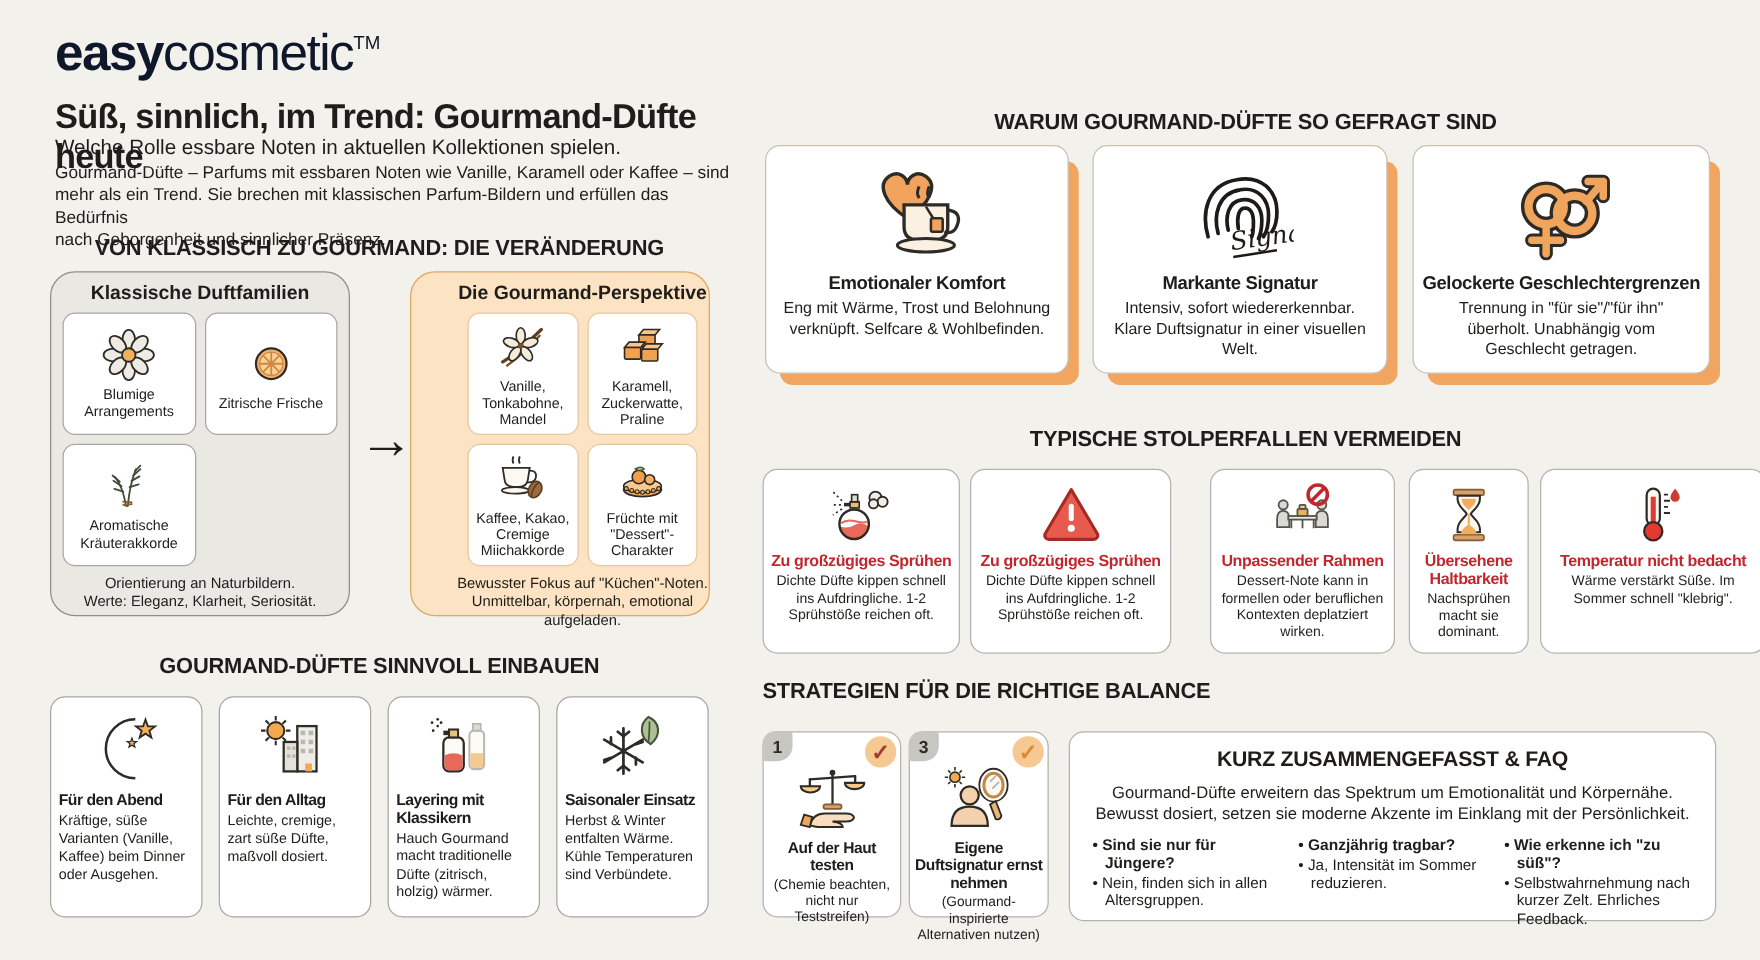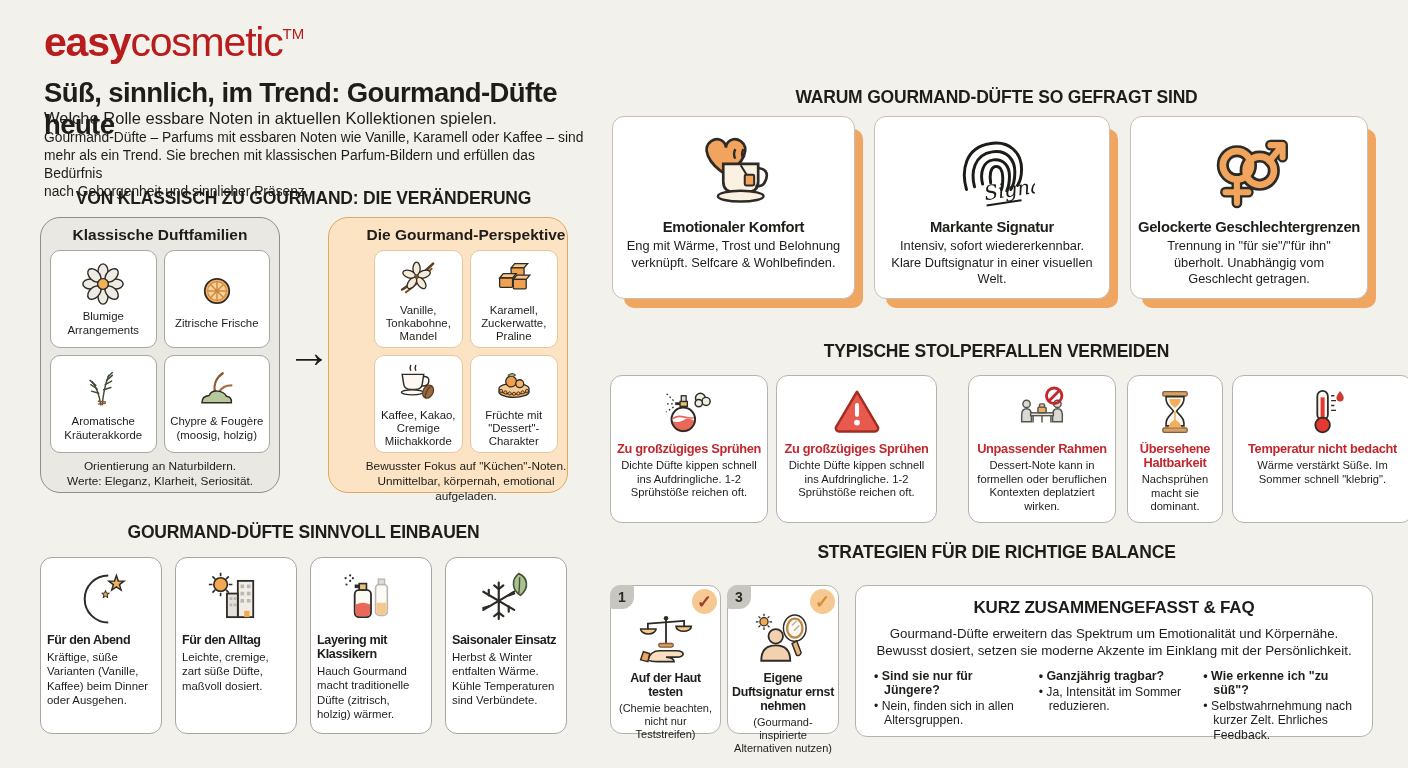--- a/index.html
+++ b/index.html
@@ -1,21 +1,21 @@
 <!DOCTYPE html>
 <html><head>
 <meta charset="utf-8">
 <style>
   html,body{margin:0;padding:0;background:#f2f1ec;}
   .canvas{position:relative;width:1408px;height:768px;background:#f2f1ec;
     font-family:"Liberation Sans",sans-serif;color:#1e1d1a;overflow:hidden;}
   .abs{position:absolute;}
   .pre{white-space:pre-line;}
   
-  .logo{left:44px;top:22px;font-size:41px;letter-spacing:-1.2px;color:#b91c1c;line-height:1;}
+  .logo{left:44px;top:22px;font-size:41px;letter-spacing:-1.2px;color:#0f172a;line-height:1;}
   .logo-bold{font-weight:800;}
   .logo-light{font-weight:400;}
   .logo-tm{font-size:15px;font-weight:400;position:relative;top:-17px;letter-spacing:0;}
   .h1{left:44px;top:77px;font-size:27.5px;font-weight:800;letter-spacing:-0.6px;width:560px;}
   .subtitle{left:44px;top:109px;font-size:16.5px;}
   .intro{left:44px;top:129px;font-size:13.8px;line-height:1.3;width:545px;}
   
   .sec-title{font-weight:800;font-size:17.5px;letter-spacing:-0.2px;text-align:center;}
   
   .panel{width:240px;height:276px;border-radius:20px;border:1.5px solid;box-sizing:border-box;}
@@ -116,30 +116,20 @@
         <svg width="46" height="46" viewBox="0 0 64 64">
           <g fill="none" stroke="#3f4c36" stroke-width="2" stroke-linecap="round">
           <path d="M31 54C32 42 34 28 40 13"></path>
           <path d="M37 20l8-7M35 26l9-5M33 33l10-3M39 15l6-6"></path>
           <path d="M29 54C27 42 24 31 17 22"></path>
           <path d="M24 32l-9-6M26 38l-10-3M22 27l-8-7"></path>
             </g>
           <path d="M25 49l11 1M25 53l11-1" stroke="#8a5a32" stroke-width="2" fill="none"></path>
         </svg>
         <div class="plabel">Aromatische Kräuterakkorde</div>
-      </div>
-      <div class="pcard">
-        <svg width="46" height="46" viewBox="0 0 64 64">
-          <g fill="none" stroke-linecap="round">
-          <path d="M29 36C27 26 31 16 40 10" stroke="#8a5a32" stroke-width="3.2"></path>
-          <path d="M35 36c4-7 10-9 17-9" stroke="#a9713f" stroke-width="3.2"></path>
-            </g>
-          <path d="M11 51q0-9 10-10q3-7 12-6q9 1 12 7q8 1 7 9z" fill="#b6c89c" stroke="#2e2b26" stroke-width="2"></path>
-        </svg>
-        <div class="plabel">Chypre &amp; Fougère (moosig, holzig)</div>
       </div>
     </div>
     <div class="panel-foot pre">Orientierung an Naturbildern.
 Werte: Eleganz, Klarheit, Seriosität.</div>
   </div>
 
   <div class="abs arrow" style="left:287px;top:330px;">→</div>
 
   <div class="abs panel orange" style="left:328px;top:217px;padding-left:36px;">
     <div class="panel-title">Die Gourmand-Perspektive</div>
@@ -409,21 +399,21 @@
       <rect x="25" y="6" width="13" height="36" rx="6.5" fill="#fdf9f2" stroke="#2e2b26" stroke-width="2.2"></rect>
       <rect x="29" y="14" width="5" height="28" fill="#e23a30"></rect>
       <circle cx="31.5" cy="48" r="9" fill="#e23a30" stroke="#2e2b26" stroke-width="2.2"></circle>
       <path d="M42 12h4M42 18h6M42 24h4M42 30h6" stroke="#2e2b26" stroke-width="1.8" fill="none"></path>
       <path d="M53 6c3 4 4.5 6 4.5 8.5a4.5 4.5 0 0 1-9 0C48.5 12 50 10 53 6z" fill="#cf3a30"></path>
     </svg>
     <div class="s-title">Temperatur nicht bedacht</div>
     <div class="s-text">Wärme verstärkt Süße. Im Sommer schnell "klebrig".</div>
   </div>
 
-  <div class="abs sec-title" style="left:610px;top:542px;width:773px;text-align:center;">STRATEGIEN FÜR DIE RICHTIGE BALANCE</div>
+  <div class="abs sec-title" style="left:610px;top:542px;width:773px;text-align:left;">STRATEGIEN FÜR DIE RICHTIGE BALANCE</div>
 
   <div class="card stcard" style="left:610px;top:585px;width:111px;height:149px;">
     <div class="num-tab">1</div>
     <div class="check" style="color:#a03f2c;">✓</div>
     <svg width="58" height="58" viewBox="0 0 64 64">
       <g stroke="#2e2b26" stroke-width="2" fill="none" stroke-linecap="round">
       <path d="M32 10v28"></path>
           <path d="M12 15 52 12"></path>
           <path d="M12 15v6M52 12v6"></path>
         </g>

